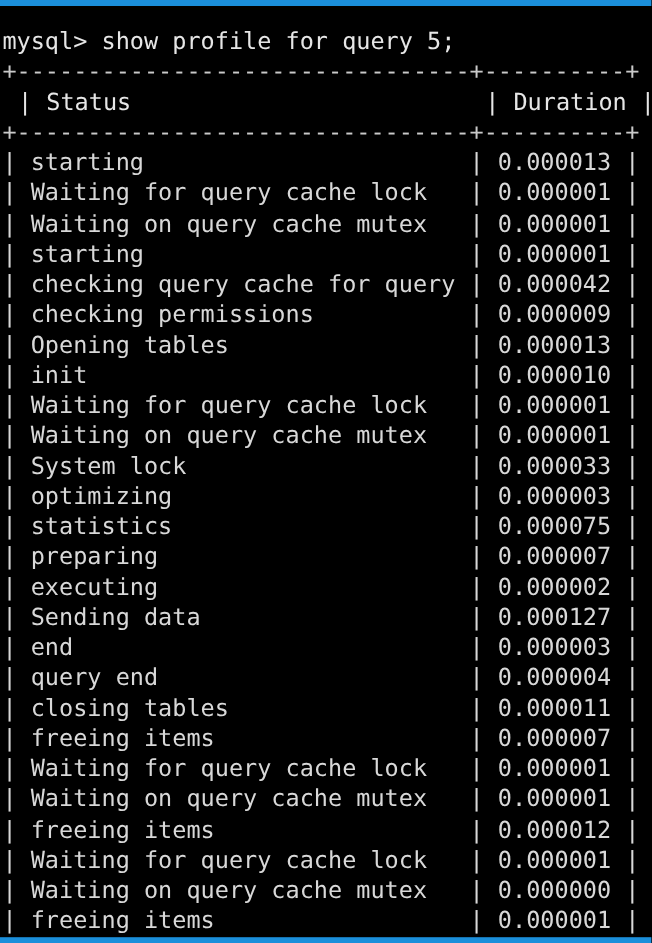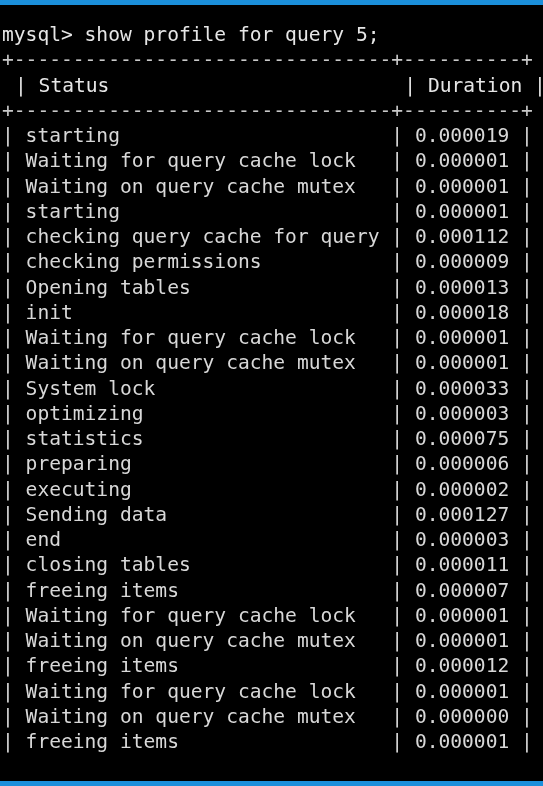--- a/index.html
+++ b/index.html
@@ -74,37 +74,38 @@
   <div class="terminal-body">
 
     <div class="term-line prompt-line">mysql&gt; show profile for query 5;</div>
 
     <div class="term-line rule-line">+--------------------------------+----------+</div>
 
     <div class="term-line header-line">| Status                         | Duration |</div>
 
     <div class="term-line rule-line">+--------------------------------+----------+</div>
 
-    <div class="term-line data-line">| starting                       | 0.000019 |</div>
+    <div class="term-line data-line">| starting                       | 0.000013 |</div>
     <div class="term-line data-line">| Waiting for query cache lock   | 0.000001 |</div>
     <div class="term-line data-line">| Waiting on query cache mutex   | 0.000001 |</div>
     <div class="term-line data-line">| starting                       | 0.000001 |</div>
-    <div class="term-line data-line">| checking query cache for query | 0.000112 |</div>
+    <div class="term-line data-line">| checking query cache for query | 0.000042 |</div>
     <div class="term-line data-line">| checking permissions           | 0.000009 |</div>
     <div class="term-line data-line">| Opening tables                 | 0.000013 |</div>
-    <div class="term-line data-line">| init                           | 0.000018 |</div>
+    <div class="term-line data-line">| init                           | 0.000010 |</div>
     <div class="term-line data-line">| Waiting for query cache lock   | 0.000001 |</div>
     <div class="term-line data-line">| Waiting on query cache mutex   | 0.000001 |</div>
     <div class="term-line data-line">| System lock                    | 0.000033 |</div>
     <div class="term-line data-line">| optimizing                     | 0.000003 |</div>
     <div class="term-line data-line">| statistics                     | 0.000075 |</div>
-    <div class="term-line data-line">| preparing                      | 0.000006 |</div>
+    <div class="term-line data-line">| preparing                      | 0.000007 |</div>
     <div class="term-line data-line">| executing                      | 0.000002 |</div>
     <div class="term-line data-line">| Sending data                   | 0.000127 |</div>
     <div class="term-line data-line">| end                            | 0.000003 |</div>
+    <div class="term-line data-line">| query end                      | 0.000004 |</div>
     <div class="term-line data-line">| closing tables                 | 0.000011 |</div>
     <div class="term-line data-line">| freeing items                  | 0.000007 |</div>
     <div class="term-line data-line">| Waiting for query cache lock   | 0.000001 |</div>
     <div class="term-line data-line">| Waiting on query cache mutex   | 0.000001 |</div>
     <div class="term-line data-line">| freeing items                  | 0.000012 |</div>
     <div class="term-line data-line">| Waiting for query cache lock   | 0.000001 |</div>
     <div class="term-line data-line">| Waiting on query cache mutex   | 0.000000 |</div>
     <div class="term-line data-line">| freeing items                  | 0.000001 |</div>
 
   </div>

